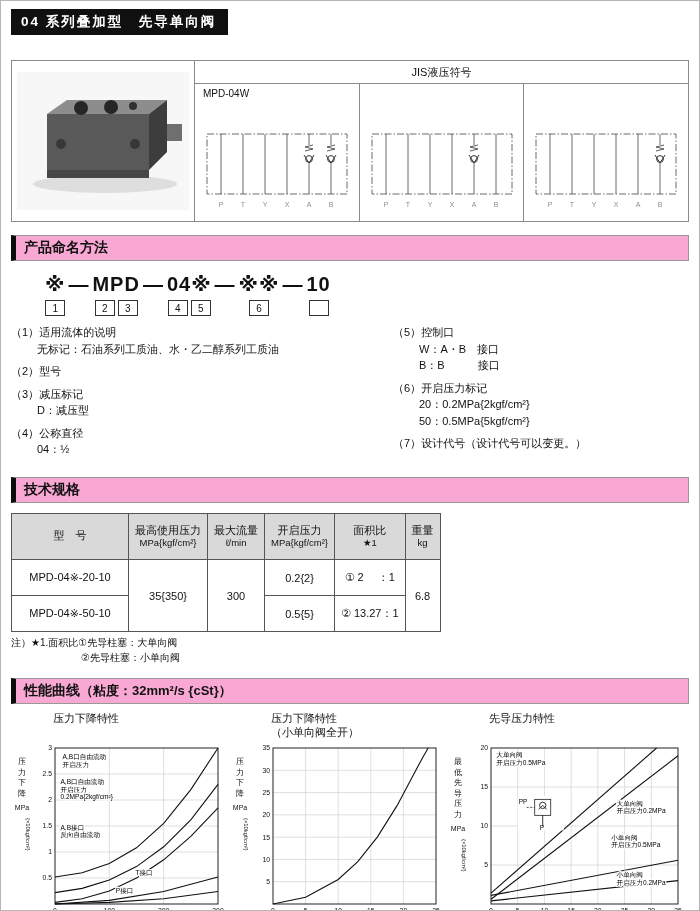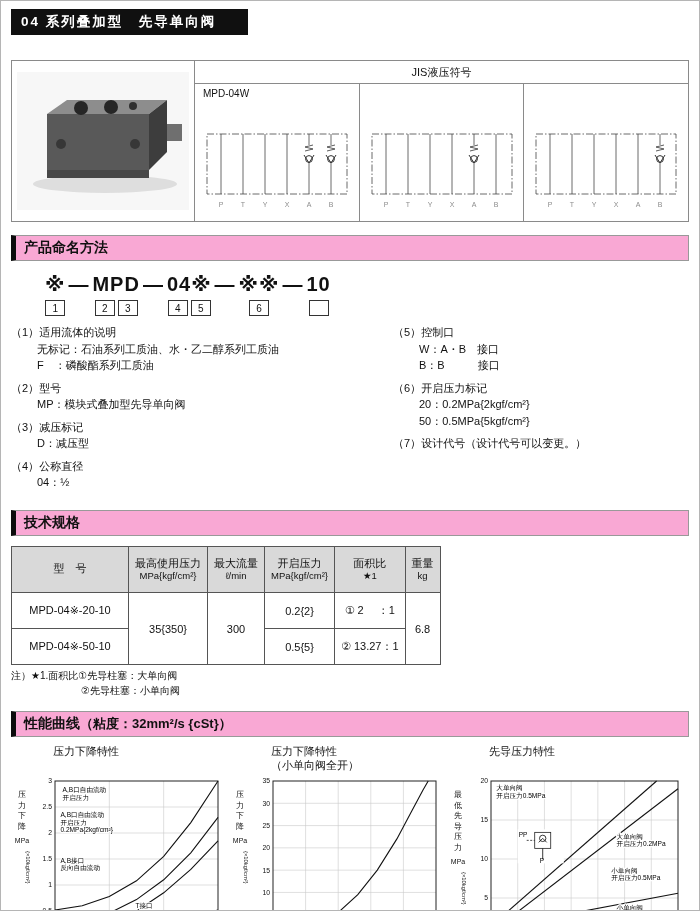--- a/index.html
+++ b/index.html
@@ -1,20 +1,20 @@
 <!DOCTYPE html>
 <html><head>
 <meta charset="utf-8">
 <style>
   html,body{margin:0;padding:0;background:#e9e9e9;}
   .page{width:700px;height:911px;margin:0 auto;background:#fff;border:1px solid #b5b5b5;
         box-sizing:border-box;padding:8px 10px;position:relative;overflow:hidden;
         font-family:"Liberation Sans","DejaVu Sans",sans-serif;color:#111;}
   .title-bar{display:inline-block;background:#101010;color:#fff;font-weight:bold;
-        font-size:13.5px;letter-spacing:2px;padding:4px 32px 4px 10px;}
+        font-size:13.5px;letter-spacing:2px;padding:4px 12px 4px 10px;}
   
   .figure-box{margin-top:25px;border:1px solid #8a8a8a;height:160px;display:flex;}
   .photo-cell{width:182px;border-right:1px solid #8a8a8a;display:flex;align-items:center;justify-content:center;}
   .symbol-area{flex:1;display:flex;flex-direction:column;min-width:0;}
   .symbol-header{text-align:center;font-size:11px;padding:4px 0 3px;border-bottom:1px solid #8a8a8a;}
   .panels{flex:1;display:flex;}
   .panel{flex:1;position:relative;display:flex;align-items:flex-end;justify-content:center;}
   .panel + .panel{border-left:1px solid #8a8a8a;}
   .model-label{position:absolute;top:4px;left:8px;font-size:10px;}
   .panel svg{margin-bottom:8px;}
@@ -200,25 +200,23 @@
           <div class="code-box"></div>
         </div>
       </div>
   </div>
 
   <div class="explanations">
     <div class="exp-col-left">
       <div class="exp-item">
         <div><span>（1）</span><span>适用流体的说明</span></div>
         <div class="exp-line">无标记：石油系列工质油、水・乙二醇系列工质油</div>
-        <div class="exp-line">F　：磷酸酯系列工质油</div>
       </div>
       <div class="exp-item">
         <div><span>（2）</span><span>型号</span></div>
-        <div class="exp-line">MP：模块式叠加型先导单向阀</div>
       </div>
       <div class="exp-item">
         <div><span>（3）</span><span>减压标记</span></div>
         <div class="exp-line">D：减压型</div>
       </div>
       <div class="exp-item">
         <div><span>（4）</span><span>公称直径</span></div>
         <div class="exp-line">04：½</div>
       </div>
     </div>

